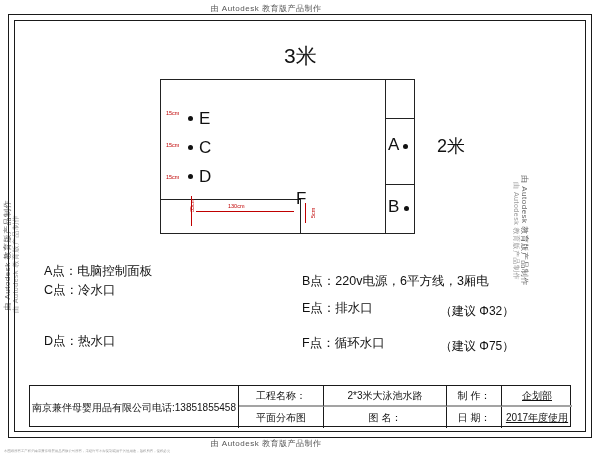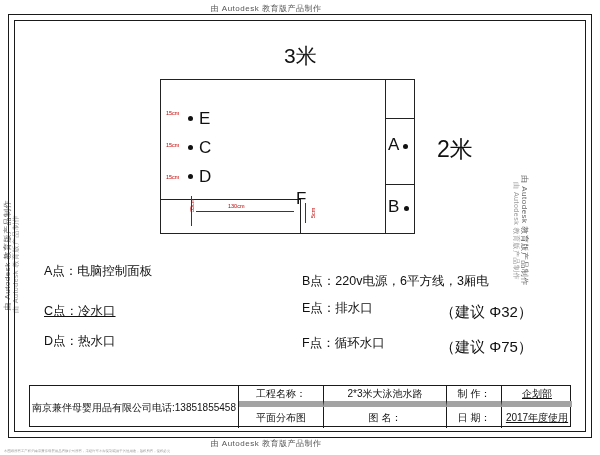--- a/index.html
+++ b/index.html
@@ -146,21 +146,21 @@
     position: absolute;
     left: 272px; top: 42px;
     font-size: 21px;
     color: #111;
     font-family: "Liberation Sans", sans-serif;
     margin-left: 12px;
   }
   .title-2m {
     position: absolute;
     left: 437px; top: 134px;
-    font-size: 23px;
+    font-size: 18px;
     color: #111;
   }
 
   
   .pt {
     position: absolute;
     font-size: 17px;
     color: #111;
     line-height: 1;
   }
@@ -195,21 +195,21 @@
 
   
   .legend {
     position: absolute;
     font-size: 12.5px;
     color: #111;
     white-space: nowrap;
   }
   .legend-note {
     position: absolute;
-    font-size: 15px;
+    font-size: 12px;
     color: #111;
     white-space: nowrap;
   }
 
   
   .tb {
     position: absolute;
     left: 29px; top: 385px;
     width: 542px; height: 42px;
     border: 1px solid #1a1a1a;
@@ -219,21 +219,21 @@
     grid-template-rows: 21px 21px;
     font-size: 10px;
     color: #111;
   }
   .tb > div {
     display: flex;
     align-items: center;
     justify-content: center;
     box-sizing: border-box;
     border-right: 1px solid #1a1a1a;
-    border-bottom: 6px solid #a3a3a3;
+    border-bottom: 2px solid #a3a3a3;
     padding: 0 2px;
     white-space: nowrap;
   }
   .tb > div.nb-r { border-right: none; text-decoration: underline; }
   .tb > div.nb-b { border-bottom: none; }
   .tb .company { grid-row: 1 / span 2; border-bottom: none; flex-direction: row; line-height: 1.5; }
 </style>
 </head>
 <body>
 
@@ -284,21 +284,21 @@
   <div class="redline-h" style="left:196px; top:211px; width:98px;"></div>
   <div class="dim" style="left:228px; top:203px;">130cm</div>
 
   <div class="redline-v" style="left:191px; top:196px; height:30px;"></div>
   <div class="dim dim-v" style="left:189px; top:212px;">35cm</div>
 
   <div class="redline-v" style="left:305px; top:203px; height:20px;"></div>
   <div class="dim dim-v" style="left:310px; top:218px;">5cm</div>
 
   <div class="legend" style="left:44px; top:263px;">A点：电脑控制面板</div>
-  <div class="legend" style="left:44px; top:303px;text-decoration:underline;">C点：冷水口</div>
+  <div class="legend" style="left:44px; top:282px;">C点：冷水口</div>
   <div class="legend" style="left:44px; top:333px;">D点：热水口</div>
 
   <div class="legend" style="left:302px; top:273px;">B点：220v电源，6平方线，3厢电</div>
   <div class="legend" style="left:302px; top:300px;">E点：排水口</div>
   <div class="legend-note" style="left:440px; top:303px;">（建议 Φ32）</div>
   <div class="legend" style="left:302px; top:335px;">F点：循环水口</div>
   <div class="legend-note" style="left:440px; top:338px;">（建议 Φ75）</div>
 
   <div class="tb">
     <div class="company">

